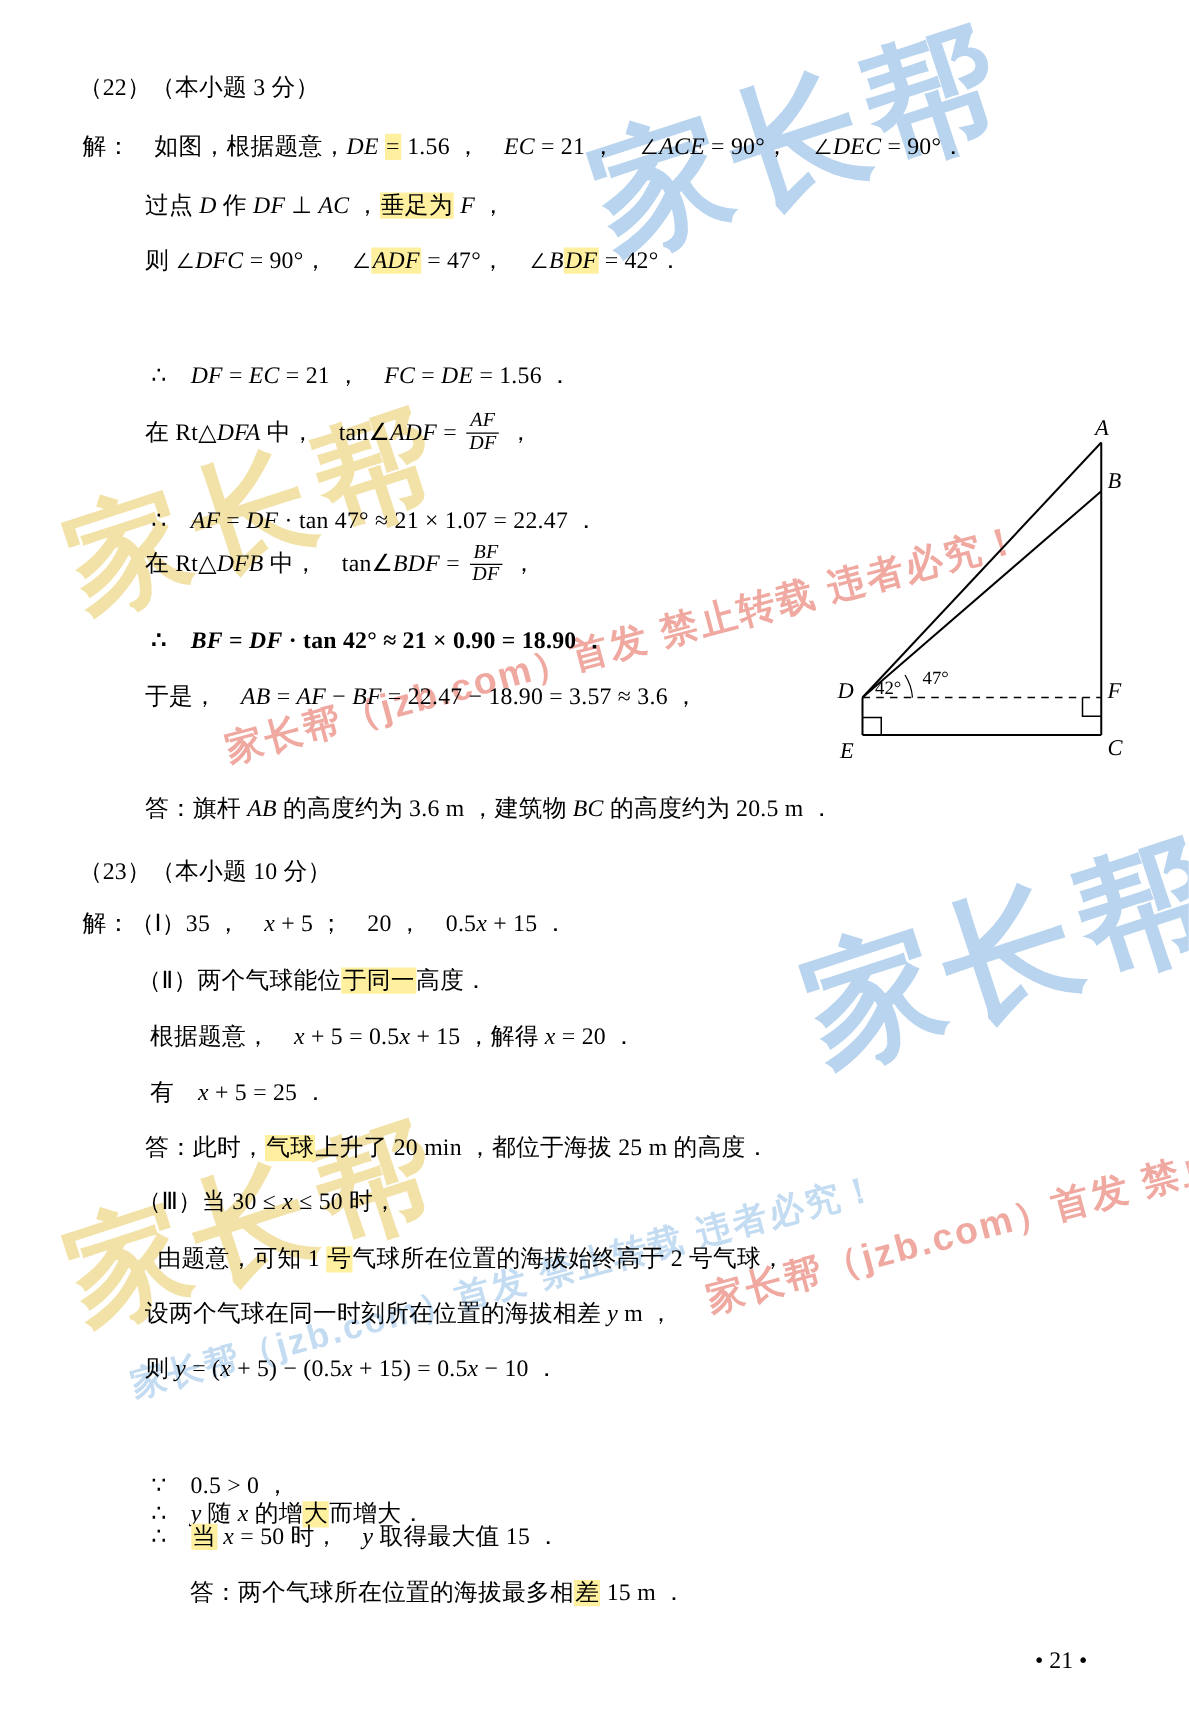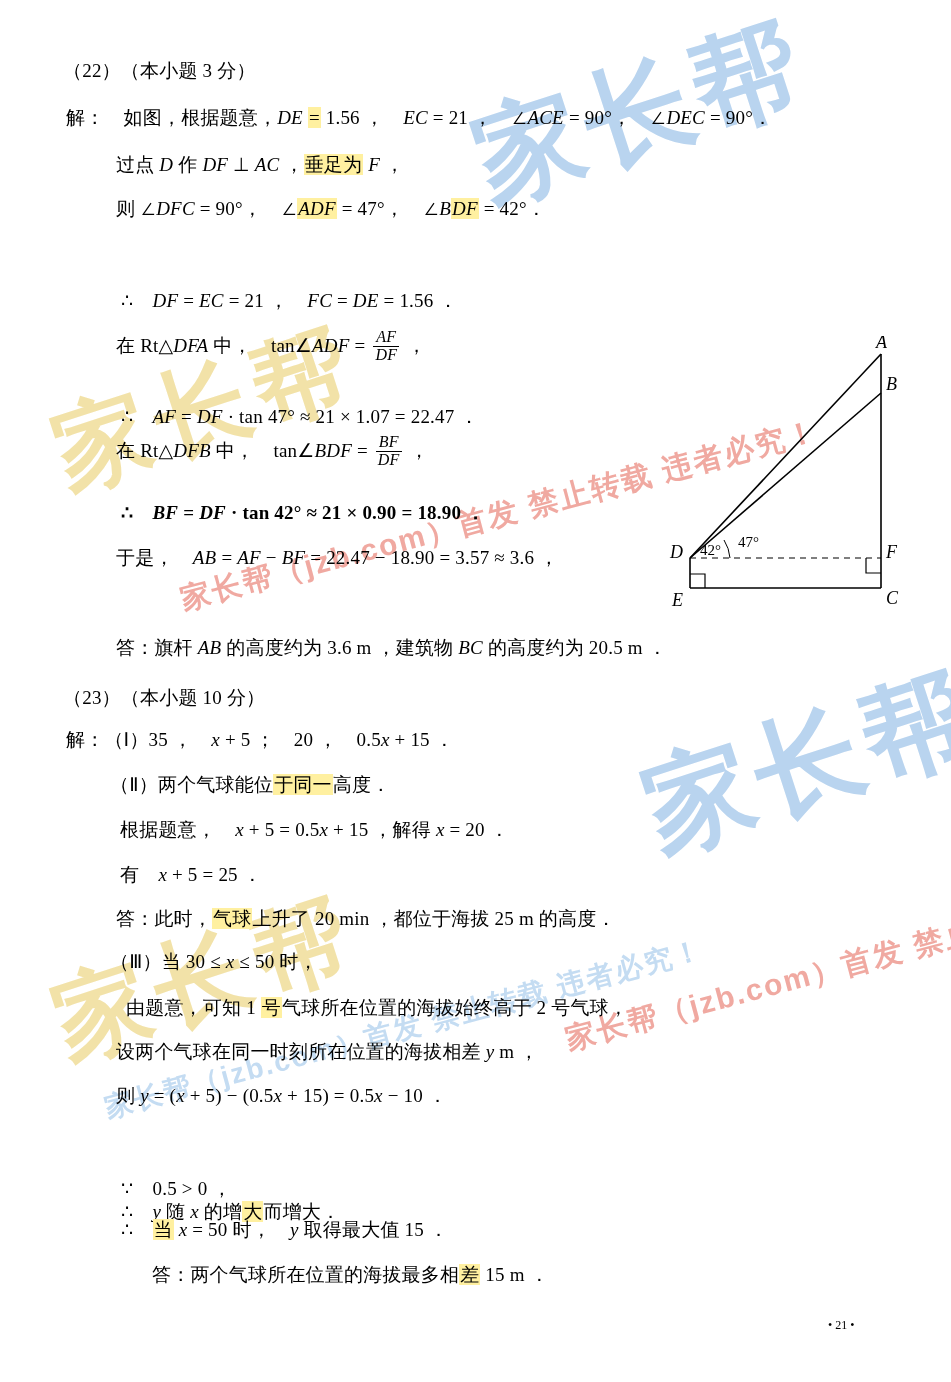--- a/index.html
+++ b/index.html
@@ -98,21 +98,21 @@
     top: 336px;
     width: 260px;
     height: 272px;
   }
   .figure svg { display: block; }
 
   .pagenum {
     position: absolute;
     left: 828px;
     top: 1318px;
-    font-size: 12px;
+    font-size: 19px;
     text-align: right;
   }
 </style>
 </head>
 <body>
 
 <div class="page">
 
   <div class="wm wm-blue-big" style="left:470px; top:40px;">家长帮</div>
   <div class="wm wm-yellow-big" style="left:50px; top:345px;">家长帮</div>

